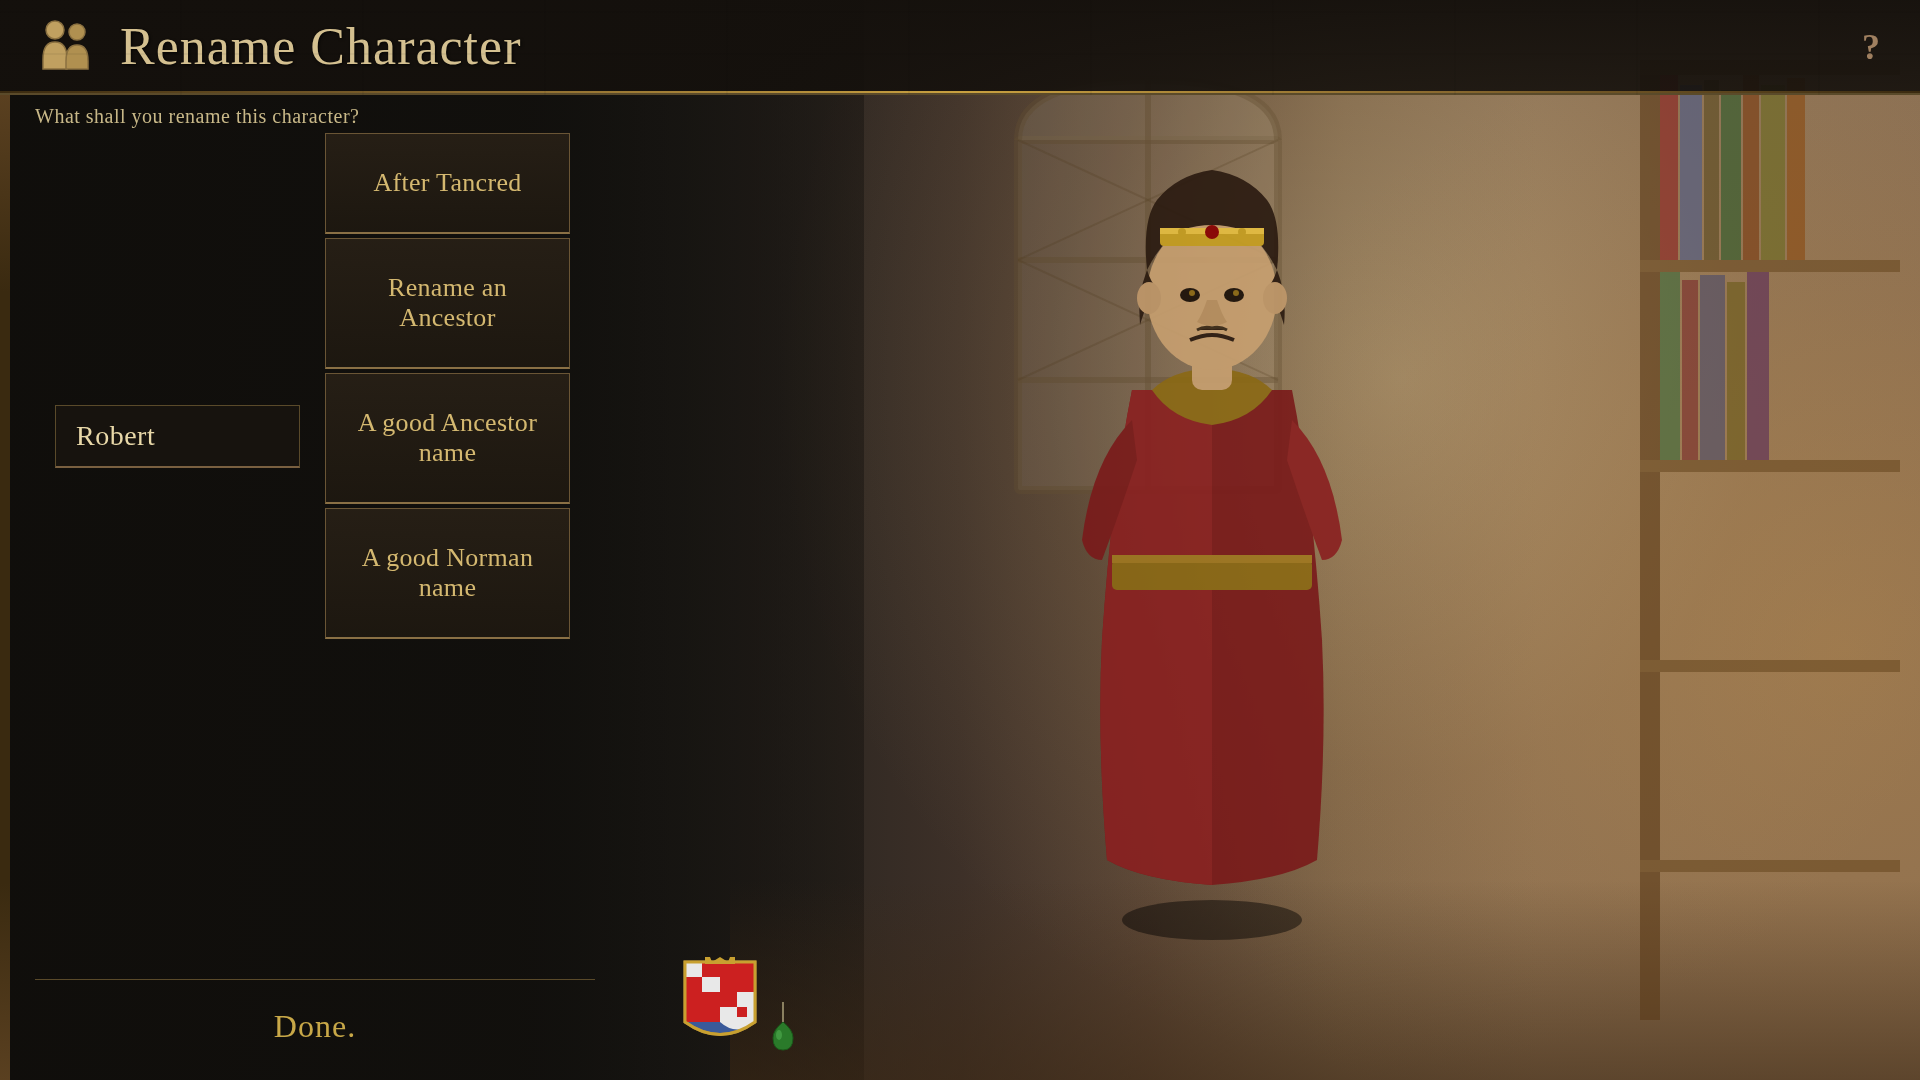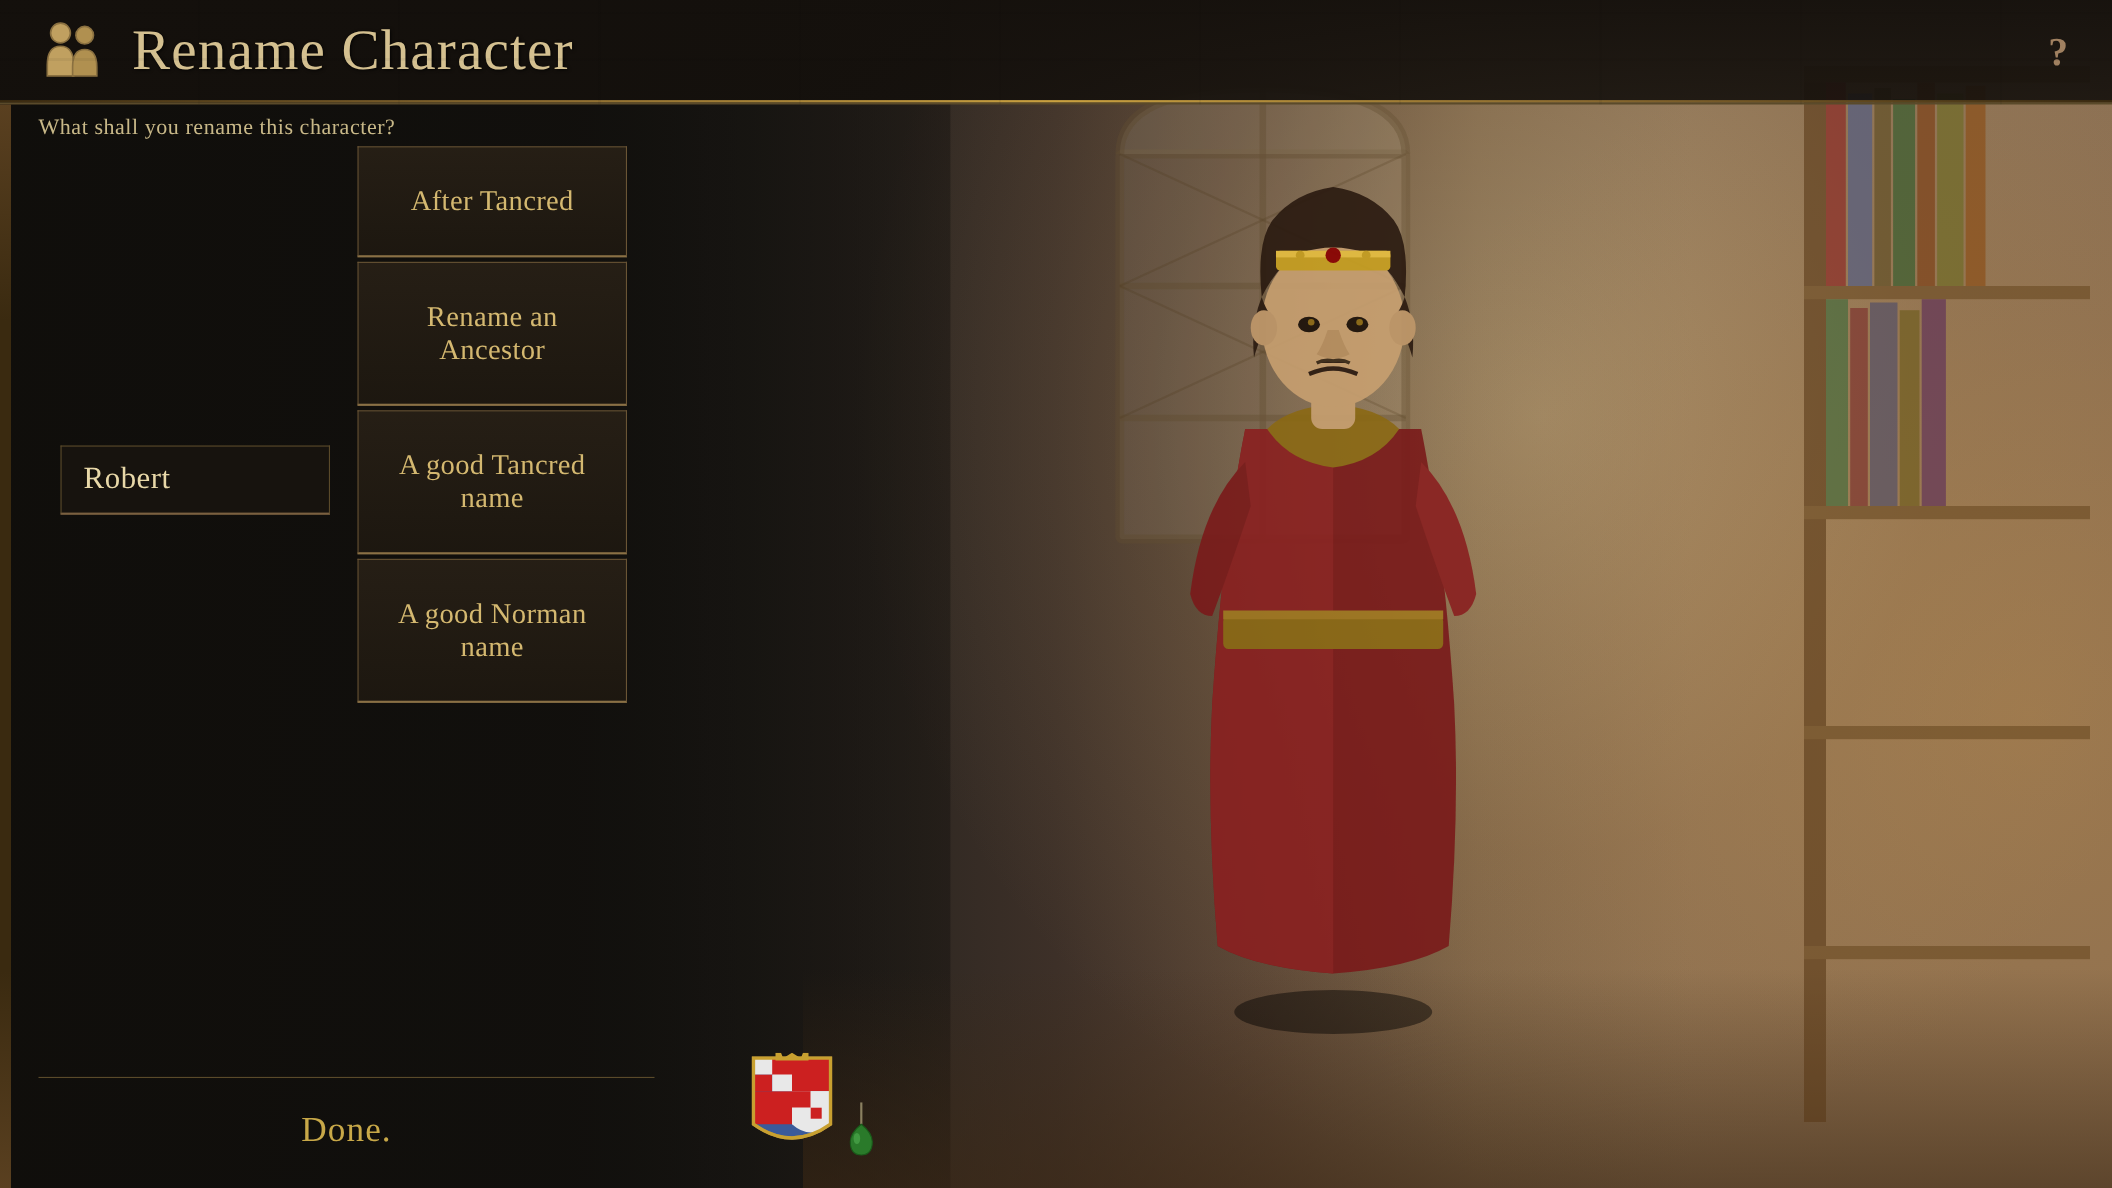--- a/index.html
+++ b/index.html
@@ -414,21 +414,21 @@
 
 <div class="content">
   <div class="name-input-container">
     <div class="name-display" contenteditable="true" style="">Robert</div>
   </div>
 
   <div class="options-list">
 
   <button class="option-btn">After Tancred</button>
       <button class="option-btn">Rename an Ancestor</button>
-      <button class="option-btn">A good Tancred name</button>
+      <button class="option-btn">A good Ancestor name</button>
       <button class="option-btn">A good Norman name</button>
     </div>
 </div>
 
 <div class="done-container" style="position:absolute;bottom:25px;left:35px;width:560px;border-top:1px solid #5a4a2a;padding-top:18px;z-index:10;">
   <button class="done-btn">Done.</button>
 </div>
 
 <div class="coat-of-arms" style="position:absolute;bottom:28px;left:680px;z-index:10;display:flex;align-items:flex-end;gap:8px;">
   <svg width="80" height="95" viewBox="0 0 80 95" xmlns="http://www.w3.org/2000/svg">

